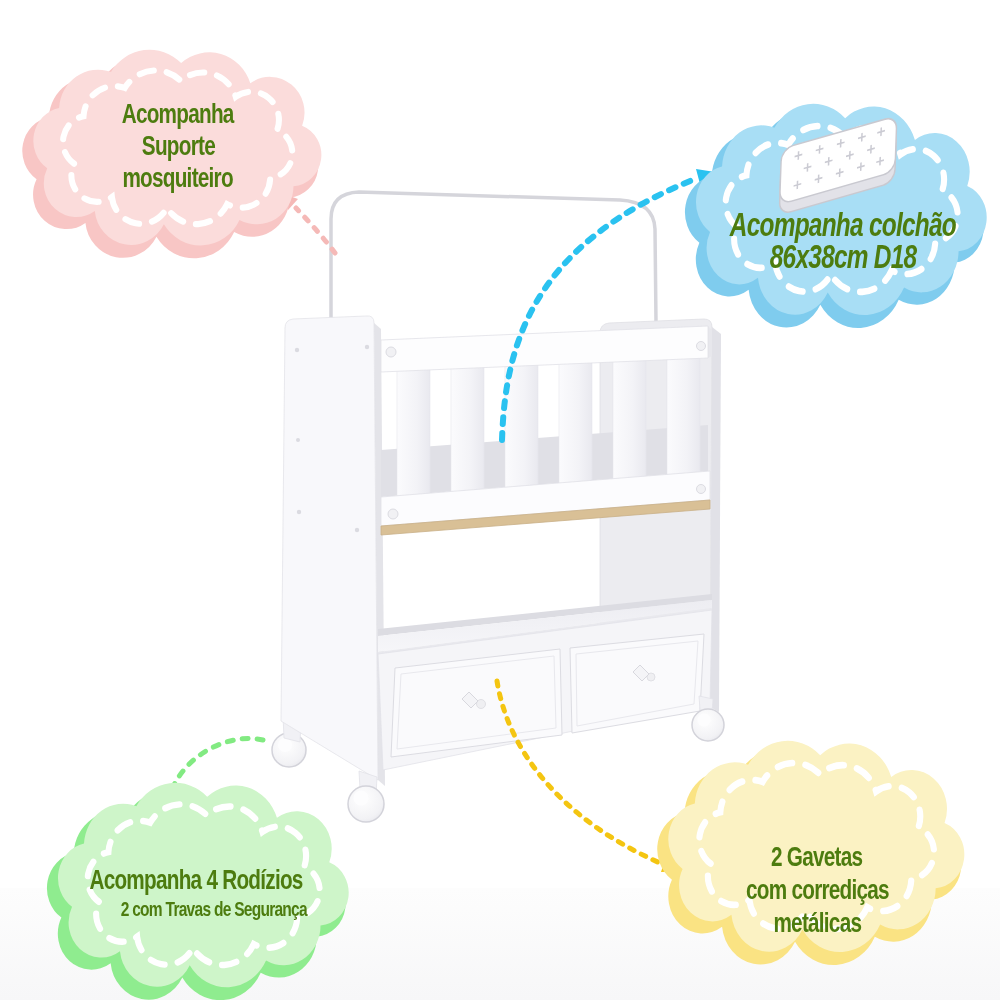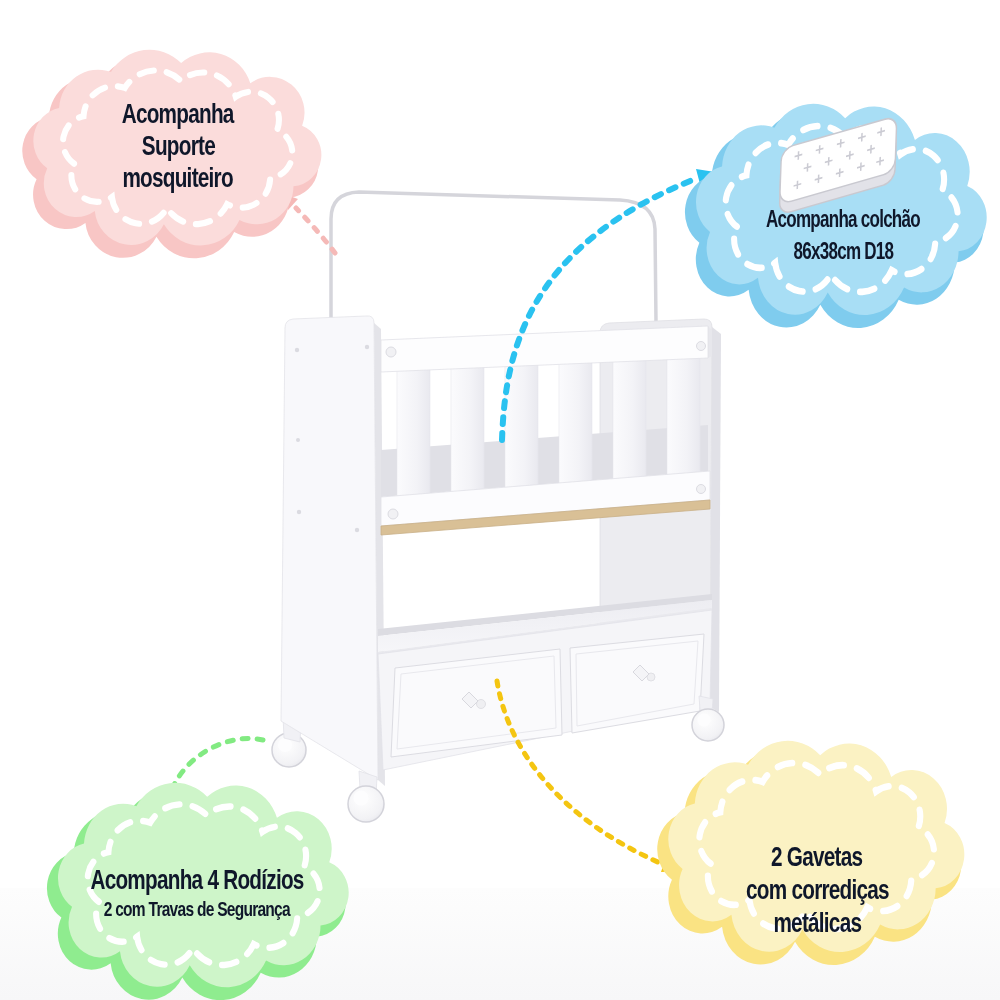--- a/index.html
+++ b/index.html
@@ -3,26 +3,26 @@
 <meta charset="utf-8">
 <style>
   html,body{margin:0;padding:0;background:#fff;}
   .stage{
     position:relative;width:1000px;height:1000px;overflow:hidden;
     background:#ffffff;font-family:"Liberation Sans",sans-serif;
   }
   .stage svg{position:absolute;left:0;top:0;}
   .callout-text{
     position:absolute;display:flex;flex-direction:column;align-items:center;
-    color:#0f172a;font-weight:700;text-align:center;z-index:5;pointer-events:none;
+    color:#4d7c0f;font-weight:700;text-align:center;z-index:5;pointer-events:none;
   }
   .callout-text .line{white-space:nowrap;transform:scaleX(0.74);letter-spacing:-1px;}
   #t-mosquiteiro{left:53px;top:98px;width:250px;font-size:28px;line-height:32px;}
-  #t-colchao{left:718px;top:203px;width:250px;font-size:23px;line-height:32px;}
-  #t-rodizios{left:62px;top:864px;width:270px;font-size:28px;line-height:32px;}
+  #t-colchao{left:718px;top:209px;width:250px;font-size:33px;line-height:32px;font-style:italic;}
+  #t-rodizios{left:70px;top:864px;width:270px;font-size:28px;line-height:32px;align-items:flex-end;}
   #t-rodizios .line.small{font-size:21px;line-height:26px;}
   #t-gavetas{left:692px;top:797px;width:250px;font-size:28px;line-height:33px;margin-top:43px;}
 </style>
 </head>
 <body>
 
 <div class="stage">
 
 <svg width="1000" height="1000" viewBox="0 0 1000 1000">
   <defs>

